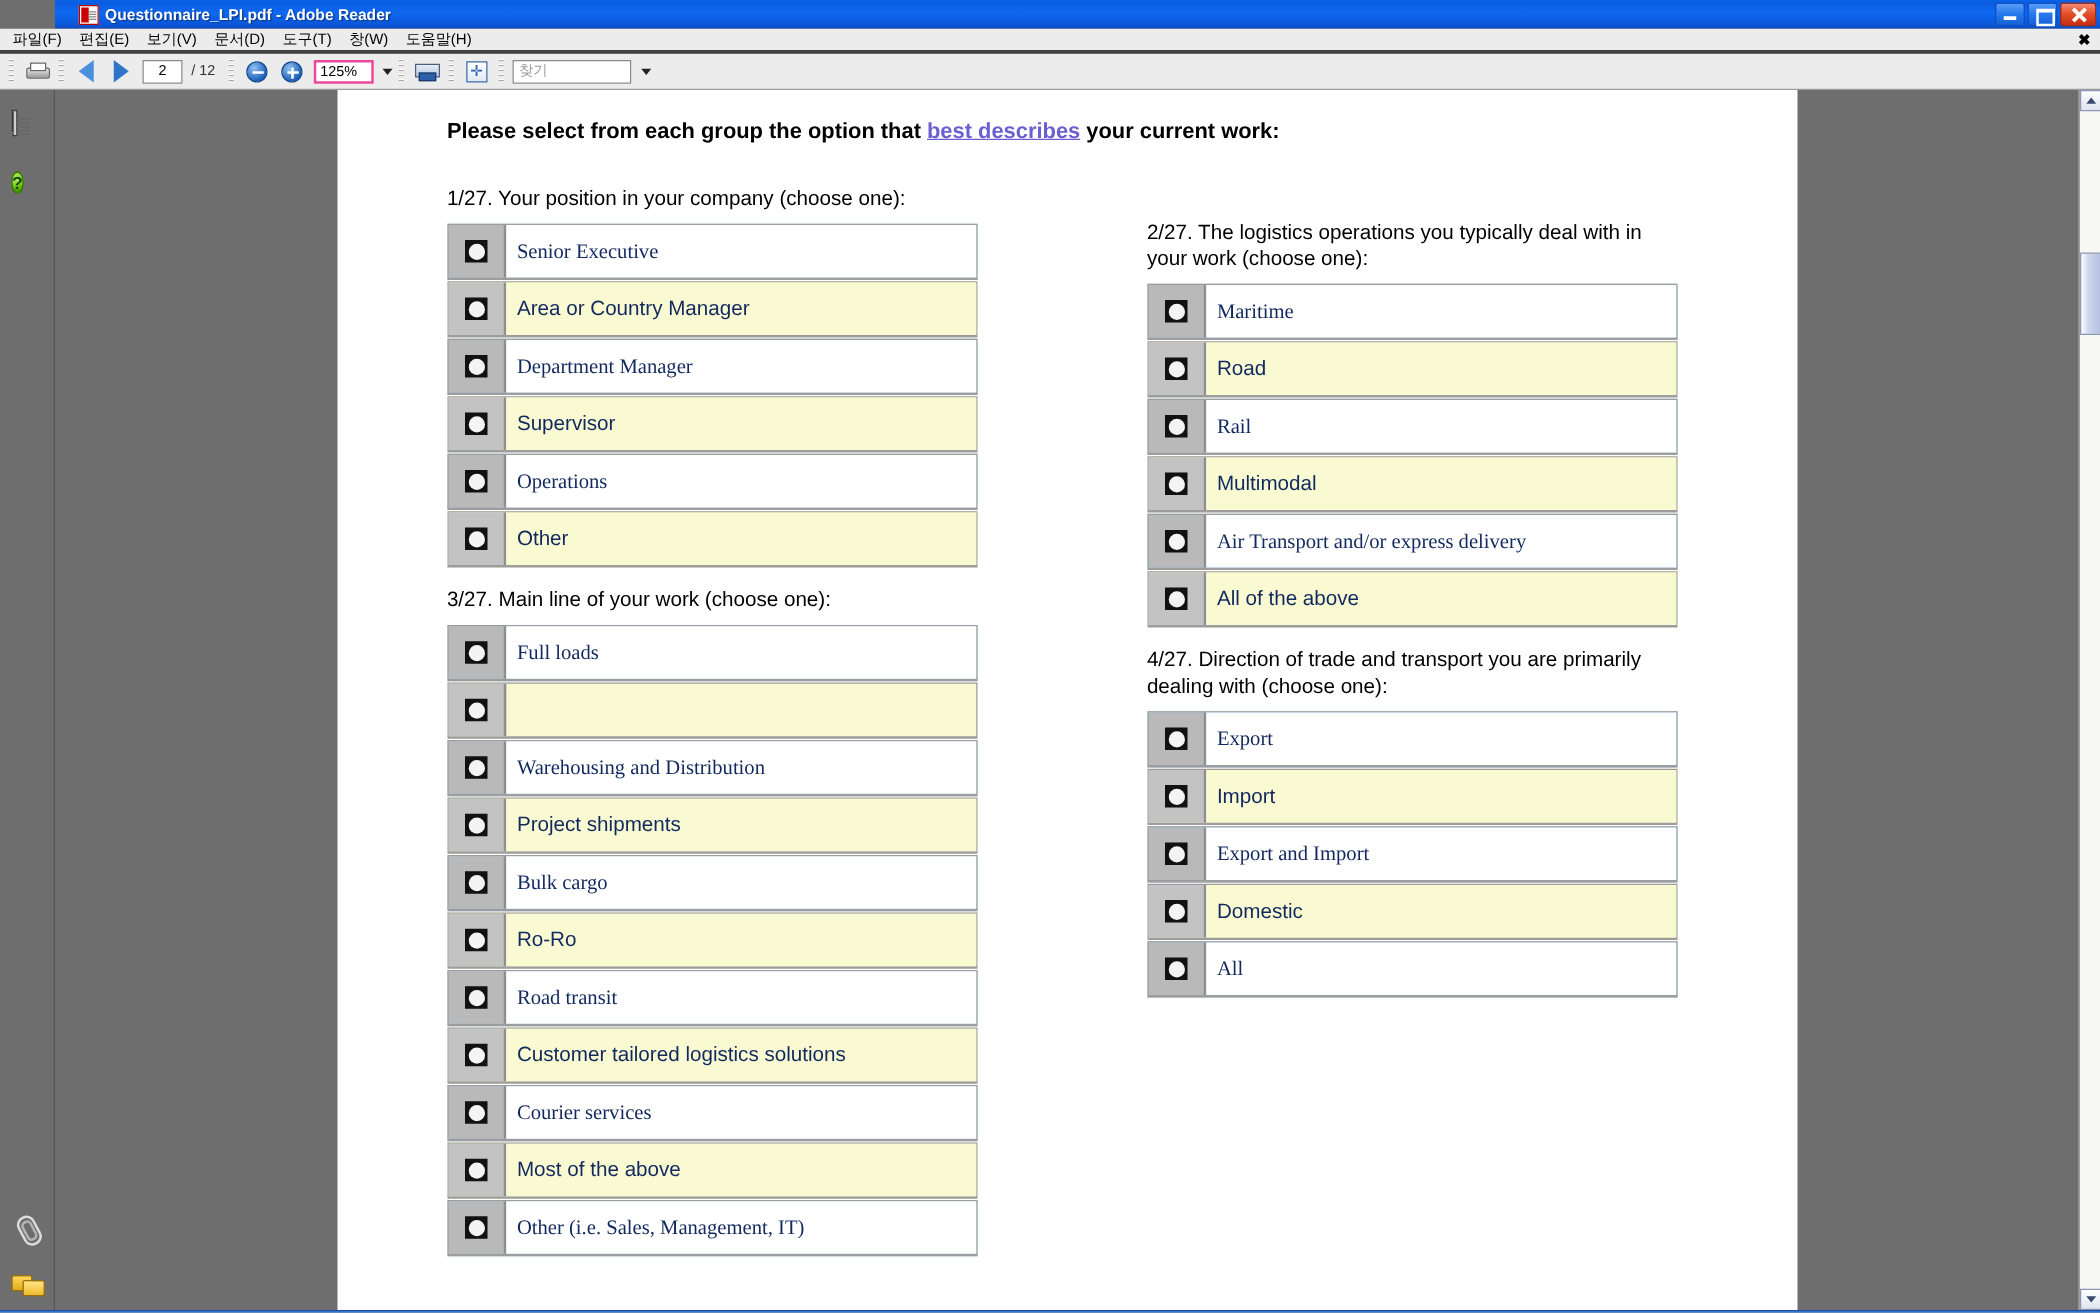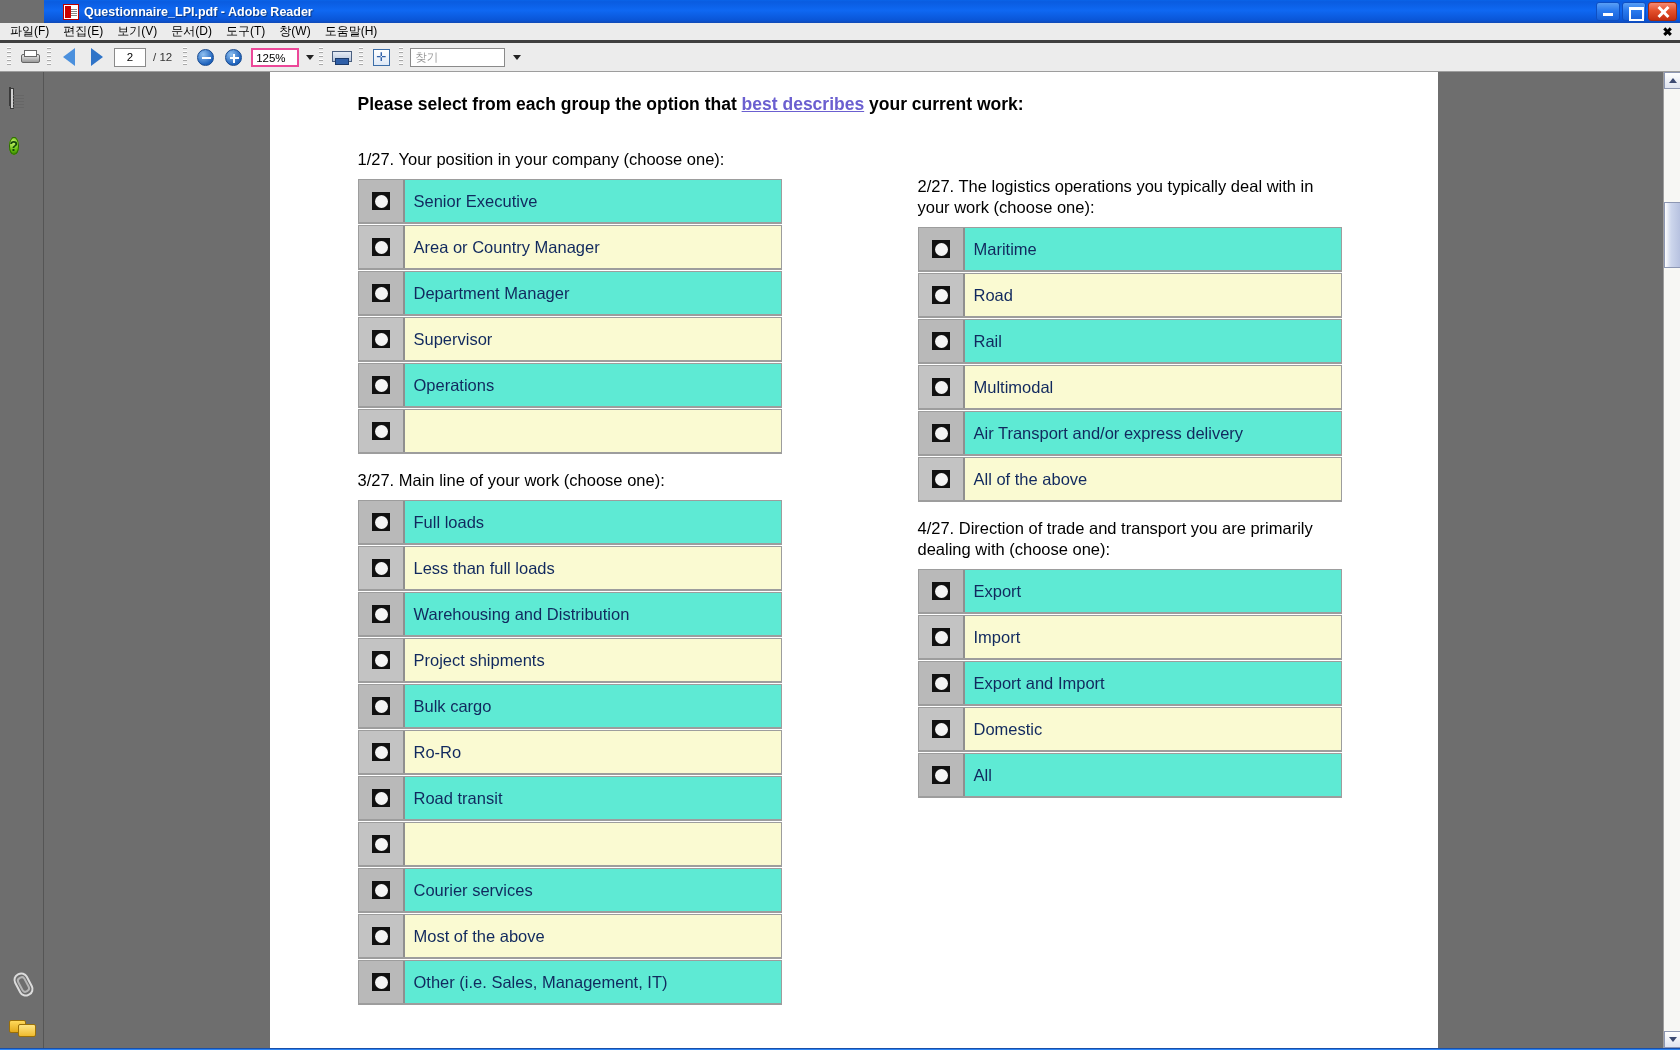--- a/index.html
+++ b/index.html
@@ -321,21 +321,21 @@
   .optrow {
     display: flex;
     align-items: stretch;
     height: 45px;
     border: 1px solid #9d9d9d;
     border-bottom: 2px solid #9d9d9d;
     margin-bottom: 1px;
     background: #fafad2;
   }
   .optrow.blue { background: #93c6ef; }
-  .optrow.blue .opt-label { background: #5eead4; }
+  .optrow.blue .opt-label { background: #ffffff; font-family: Liberation Serif, serif; }
   .optrow.blue .radiocell { background: #b9b9b9; }
 
   .radiocell {
     width: 46px;
     flex: 0 0 auto;
     background: #c3c3c3;
     border-right: 2px solid #8f8f8f;
     display: flex; align-items: center; justify-content: center;
   }
   .radio-glyph {
@@ -514,37 +514,37 @@
                 <div class="optrow blue">
                   <div class="radiocell">
                     <span class="radio-glyph"></span>
                   </div>
                   <div class="opt-label">Operations</div>
                 </div>
                 <div class="optrow yellow">
                   <div class="radiocell">
                     <span class="radio-glyph"></span>
                   </div>
+                  <div class="opt-label">Other</div>
                 </div>
               </div>
           </div>
           <div class="qblock">
             <div class="qtitle">3/27. Main line of your work (choose one):</div>
             <div class="options" id="q2">
                 <div class="optrow blue">
                   <div class="radiocell">
                     <span class="radio-glyph"></span>
                   </div>
                   <div class="opt-label">Full loads</div>
                 </div>
                 <div class="optrow yellow">
                   <div class="radiocell">
                     <span class="radio-glyph"></span>
                   </div>
-                  <div class="opt-label">Less than full loads</div>
                 </div>
                 <div class="optrow blue">
                   <div class="radiocell">
                     <span class="radio-glyph"></span>
                   </div>
                   <div class="opt-label">Warehousing and Distribution</div>
                 </div>
                 <div class="optrow yellow">
                   <div class="radiocell">
                     <span class="radio-glyph"></span>
@@ -566,20 +566,21 @@
                 <div class="optrow blue">
                   <div class="radiocell">
                     <span class="radio-glyph"></span>
                   </div>
                   <div class="opt-label">Road transit</div>
                 </div>
                 <div class="optrow yellow">
                   <div class="radiocell">
                     <span class="radio-glyph"></span>
                   </div>
+                  <div class="opt-label">Customer tailored logistics solutions</div>
                 </div>
                 <div class="optrow blue">
                   <div class="radiocell">
                     <span class="radio-glyph"></span>
                   </div>
                   <div class="opt-label">Courier services</div>
                 </div>
                 <div class="optrow yellow">
                   <div class="radiocell">
                     <span class="radio-glyph"></span>

